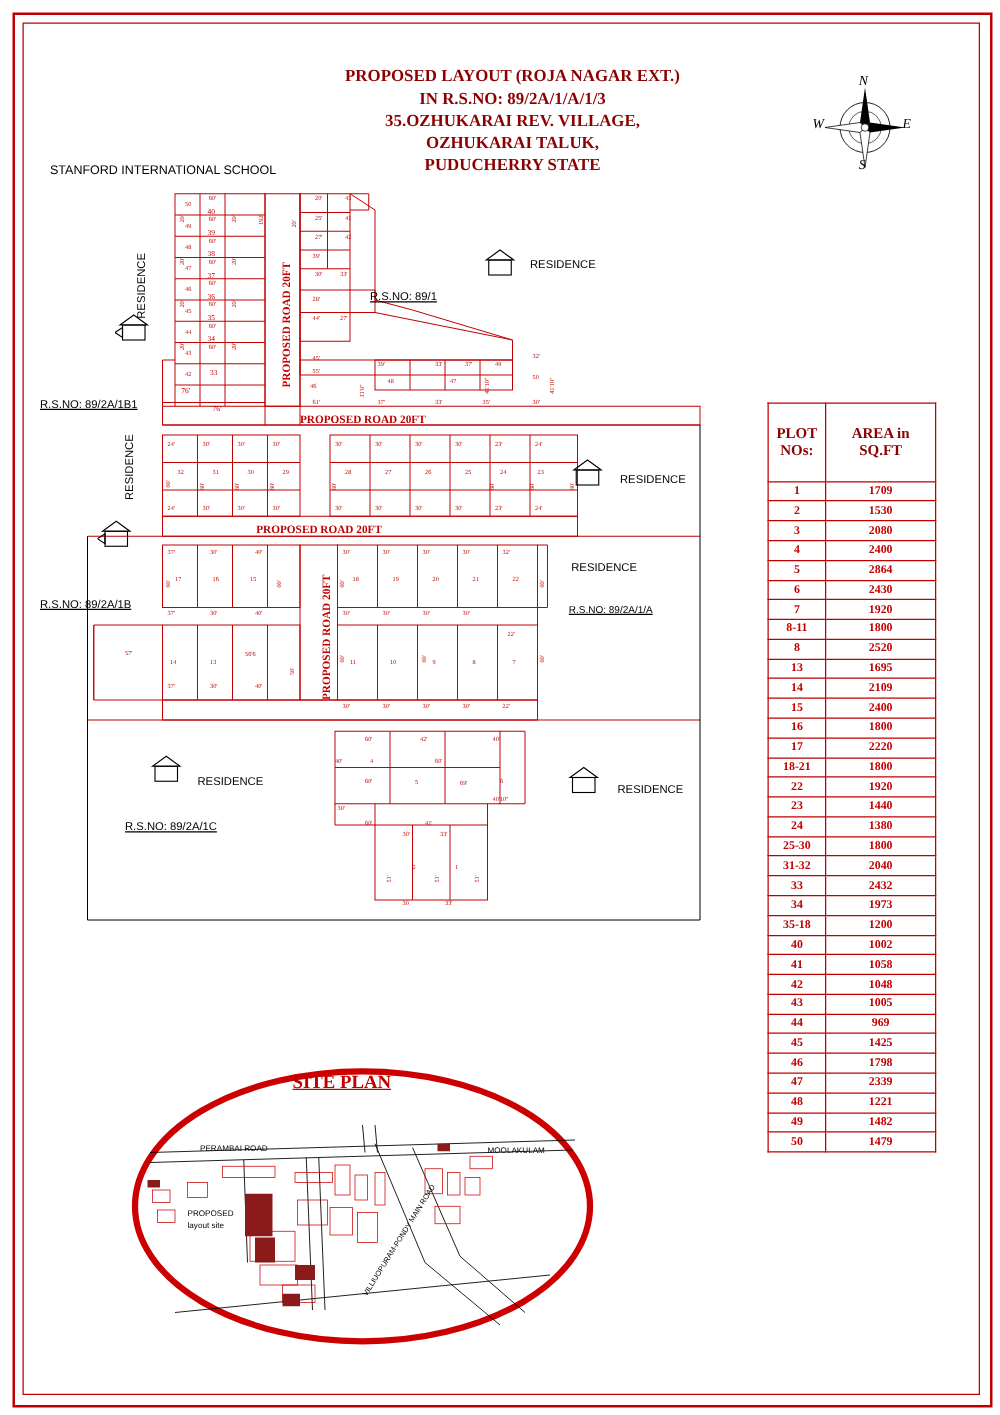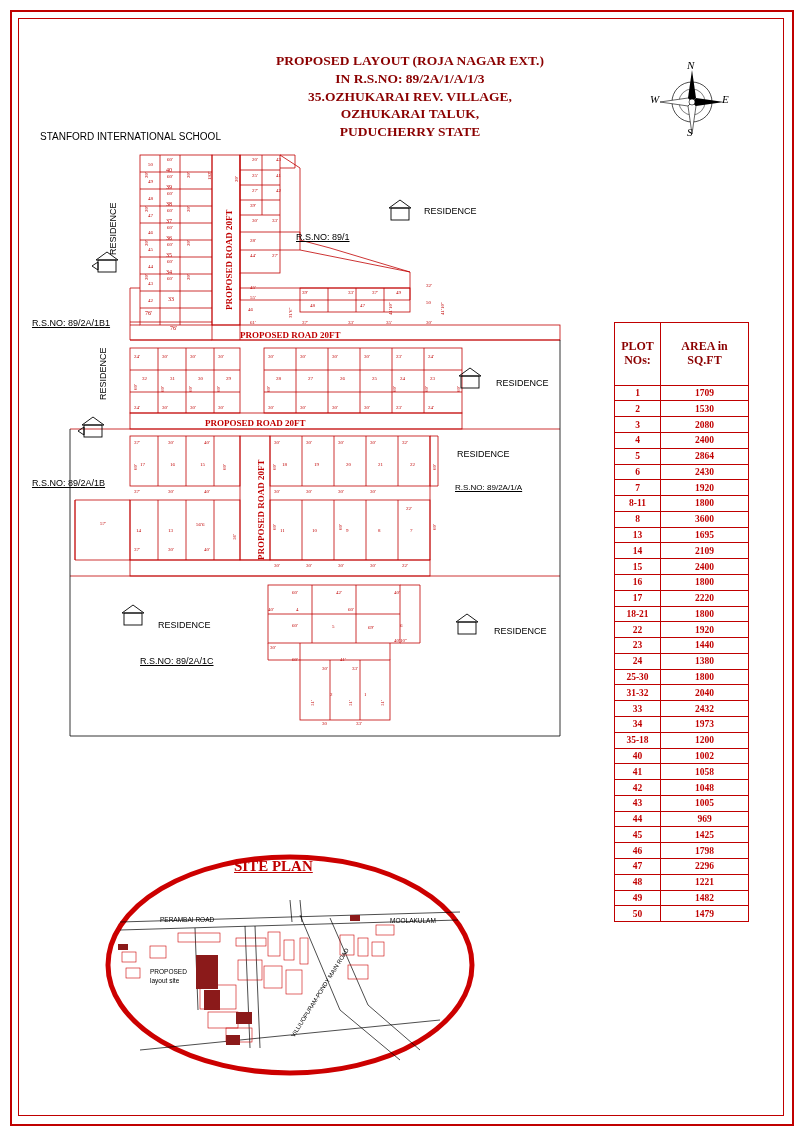--- a/index.html
+++ b/index.html
@@ -259,21 +259,21 @@
 
   <div class="t serif s9 red b vert" style="left:224px;top:310px;">PROPOSED ROAD 20FT</div>
   <div class="t serif s9 red b" style="left:240px;top:330px;">PROPOSED ROAD 20FT</div>
   <div class="t serif s9 red b" style="left:205px;top:418px;">PROPOSED ROAD 20FT</div>
   <div class="t serif s9 red b vert" style="left:256px;top:560px;">PROPOSED ROAD 20FT</div>
 
   <div class="t sans s9 blk ul" style="left:296px;top:232px;">R.S.NO: 89/1</div>
   <div class="t sans s9 blk ul" style="left:32px;top:318px;">R.S.NO: 89/2A/1B1</div>
   <div class="t sans s9 blk ul" style="left:32px;top:478px;">R.S.NO: 89/2A/1B</div>
   <div class="t sans s8 blk ul" style="left:455px;top:483px;">R.S.NO: 89/2A/1/A</div>
-  <div class="t sans s9 blk ul" style="left:100px;top:656px;margin-left:40px;">R.S.NO: 89/2A/1C</div>
+  <div class="t sans s9 blk ul" style="left:100px;top:656px;">R.S.NO: 89/2A/1C</div>
 
   <div class="t xs red" style="left:148px;top:162px;">50</div>
   <div class="t xs red" style="left:148px;top:179px;">49</div>
   <div class="t xs red" style="left:148px;top:196px;">48</div>
   <div class="t xs red" style="left:148px;top:213px;">47</div>
   <div class="t xs red" style="left:148px;top:230px;">46</div>
   <div class="t xs red" style="left:148px;top:247px;">45</div>
   <div class="t xs red" style="left:148px;top:264px;">44</div>
   <div class="t xs red" style="left:148px;top:281px;">43</div>
   <div class="t xs red" style="left:148px;top:298px;">42</div>
@@ -549,21 +549,21 @@
           <tr>
             <td class="no">7</td>
             <td>1920</td>
           </tr>
           <tr>
             <td class="no">8-11</td>
             <td>1800</td>
           </tr>
           <tr>
             <td class="no">8</td>
-            <td>3600</td>
+            <td>2520</td>
           </tr>
           <tr>
             <td class="no">13</td>
             <td>1695</td>
           </tr>
           <tr>
             <td class="no">14</td>
             <td>2109</td>
           </tr>
           <tr>
@@ -637,21 +637,21 @@
           <tr>
             <td class="no">45</td>
             <td>1425</td>
           </tr>
           <tr>
             <td class="no">46</td>
             <td>1798</td>
           </tr>
           <tr>
             <td class="no">47</td>
-            <td>2296</td>
+            <td>2339</td>
           </tr>
           <tr>
             <td class="no">48</td>
             <td>1221</td>
           </tr>
           <tr>
             <td class="no">49</td>
             <td>1482</td>
           </tr>
           <tr>

